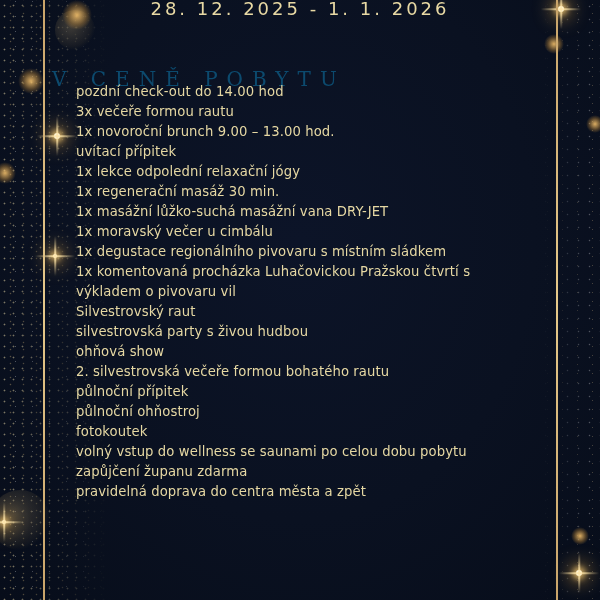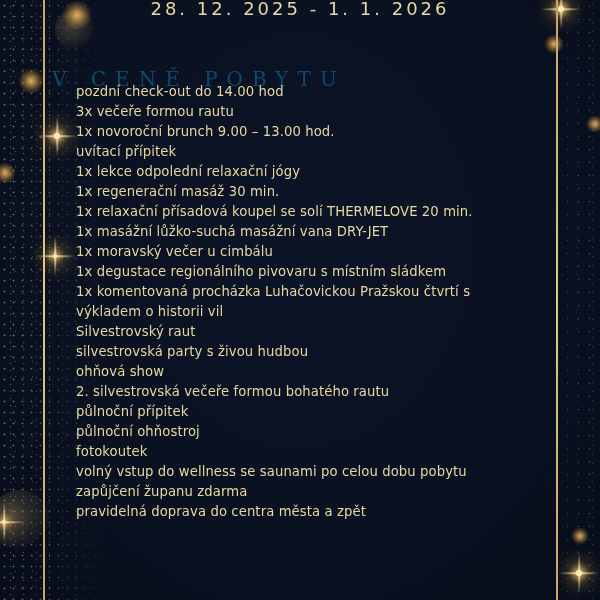--- a/index.html
+++ b/index.html
@@ -102,26 +102,25 @@
 
 <h2 class="section-title">V CENĚ POBYTU</h2>
 
 <ul class="items">
   <li>pozdní check-out do 14.00 hod</li>
   <li>3x večeře formou rautu</li>
   <li>1x novoroční brunch 9.00 – 13.00 hod.</li>
   <li>uvítací přípitek</li>
   <li>1x lekce odpolední relaxační jógy</li>
   <li>1x regenerační masáž 30 min.</li>
-  <li>1x relaxační přísadová koupel se solí THERMELOVE 20 min.</li>
   <li>1x masážní lůžko-suchá masážní vana DRY-JET</li>
   <li>1x moravský večer u cimbálu</li>
   <li>1x degustace regionálního pivovaru s místním sládkem</li>
   <li>1x komentovaná procházka Luhačovickou Pražskou čtvrtí s</li>
-  <li>výkladem o historii vil</li>
+  <li>výkladem o pivovaru vil</li>
   <li>Silvestrovský raut</li>
   <li>silvestrovská party s živou hudbou</li>
   <li>ohňová show</li>
   <li>2. silvestrovská večeře formou bohatého rautu</li>
   <li>půlnoční přípitek</li>
   <li>půlnoční ohňostroj</li>
   <li>fotokoutek</li>
   <li>volný vstup do wellness se saunami po celou dobu pobytu</li>
   <li>zapůjčení županu zdarma</li>
   <li>pravidelná doprava do centra města a zpět</li>

